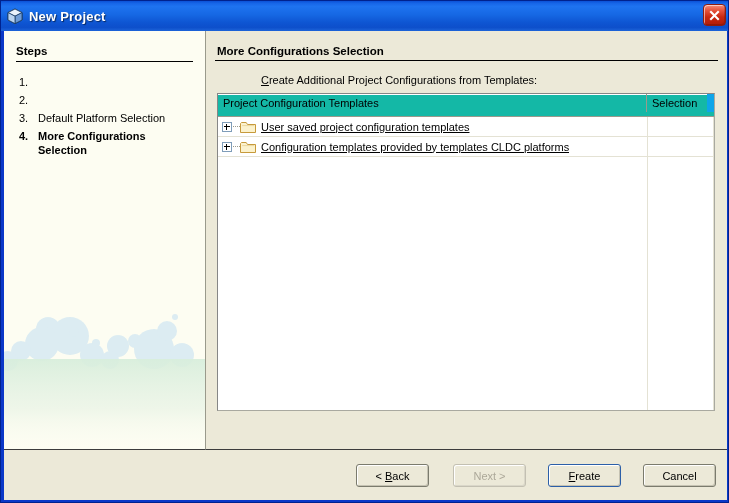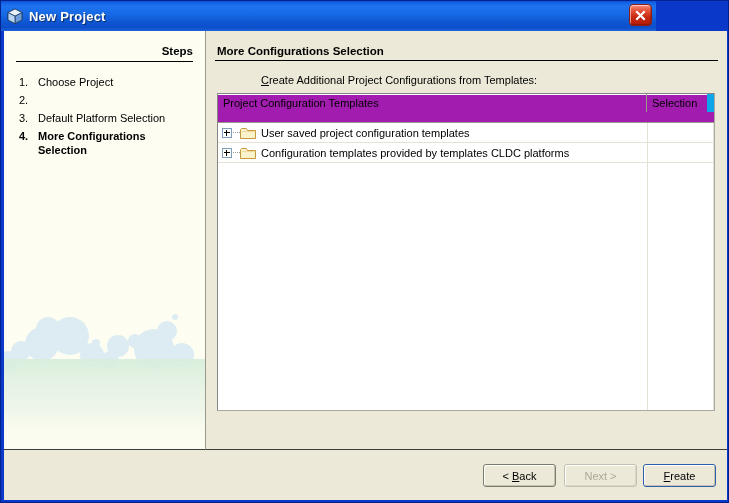--- a/index.html
+++ b/index.html
@@ -21,21 +21,21 @@
     box-sizing: border-box;
     background: #0A38C8;
     border: 1px solid #00228E;
     overflow: hidden;
   }
 
   
   #titlebar {
     position: absolute;
     left: 0; top: 0;
-    width: 655px;
+    width: 729px;
     height: 30px;
     background: linear-gradient(to bottom,
        #0B51D6 0%, #1766E8 8%, #1E73F0 18%,
        #1668E4 45%, #0E55D2 72%, #0D4FCB 88%, #1D63D8 100%);
     display: flex;
     align-items: center;
   }
   #titlebar .tb-icon {
     width: 18px; height: 18px;
     margin-left: 5px;
@@ -104,21 +104,20 @@
   }
   #steps-inner {
     position: relative;
     z-index: 2;
     padding: 14px 12px 0 12px;
   }
   #steps-title {
     font-weight: bold;
     font-size: 11.5px;
     padding-bottom: 4px;
-    text-align: right;
   }
   #steps-rule {
     height: 1px;
     background: #000000;
     margin: 0 0 13px 0;
   }
   .step-row {
     display: flex;
     align-items: flex-start;
     margin-bottom: 4px;
@@ -170,22 +169,22 @@
     box-sizing: border-box;
     background: #FFFFFF;
     border: 1px solid #868686;
     border-right-color: #A9A9A0;
     border-bottom-color: #A9A9A0;
     margin-left: 2px;
     overflow: hidden;
   }
   #table-head {
     display: flex;
-    height: 29px;
-    background: #a21caf;
+    height: 23px;
+    background: #14b8a6;
     border-bottom: 1px solid #9A9A8C;
     box-shadow: inset 0 1px 0 #FFFFFF;
     box-sizing: border-box;
   }
   .th {
     box-sizing: border-box;
     height: 18px;
     line-height: 18px;
     padding-left: 5px;
     overflow: hidden;
@@ -196,20 +195,21 @@
     flex: 0 0 429px;
     border-right: 1px solid #9A9A8C;
   }
   .th-sel {
     flex: 1 1 auto;
     border-right: 7px solid #0ea5e9;
   }
   #table-body {
     position: relative;
     height: 376px;
+    text-decoration: underline;
   }
   
   #col-line-1 {
     position: absolute;
     left: 429px; top: 0;
     width: 1px; height: 297px;
     background: #E4E2D4;
   }
   #col-line-2 {
     position: absolute;
@@ -276,20 +276,21 @@
     left: 0;
     top: 420px;
     width: 723px;
     height: 49px;
     box-sizing: border-box;
     background: #ECE9D8;
     display: flex;
     align-items: center;
     justify-content: flex-end;
     padding-right: 11px;
+    gap: 16px;
   }
   .btn {
     box-sizing: border-box;
     height: 23px;
     min-width: 73px;
     padding: 0 10px;
     margin-left: 6px;
     font-family: "Liberation Sans", sans-serif;
     font-size: 11px;
     color: #000000;
@@ -362,21 +363,20 @@
         </g>
         <rect x="0" y="70" width="201" height="90" fill="url(#gwash)"></rect>
       </svg>
 
       <div id="steps-inner">
         <div id="steps-title">Steps</div>
         <div id="steps-rule"></div>
 
         <div class="step-row">
           <span class="step-num">1.</span>
-          <span class="step-label">Choose Project</span>
         </div>
         <div class="step-row">
           <span class="step-num">2.</span>
         </div>
         <div class="step-row">
           <span class="step-num">3.</span>
           <span class="step-label">Default Platform Selection</span>
         </div>
         <div class="step-row current">
           <span class="step-num">4.</span>
@@ -422,16 +422,17 @@
             <span class="tree-label">Configuration templates provided by templates CLDC platforms</span>
           </div>
         </div>
       </div>
     </div>
 
     <div id="button-bar">
       <button class="btn"><span>&lt; </span><span class="mnem">B</span><span>ack</span></button>
       <button class="btn disabled" disabled="">Next &gt;</button>
       <button class="btn default"><span class="mnem">F</span><span>reate</span></button>
+      <button class="btn">Cancel</button>
     </div>
 
   </div>
 </div>
 
 </body></html>

